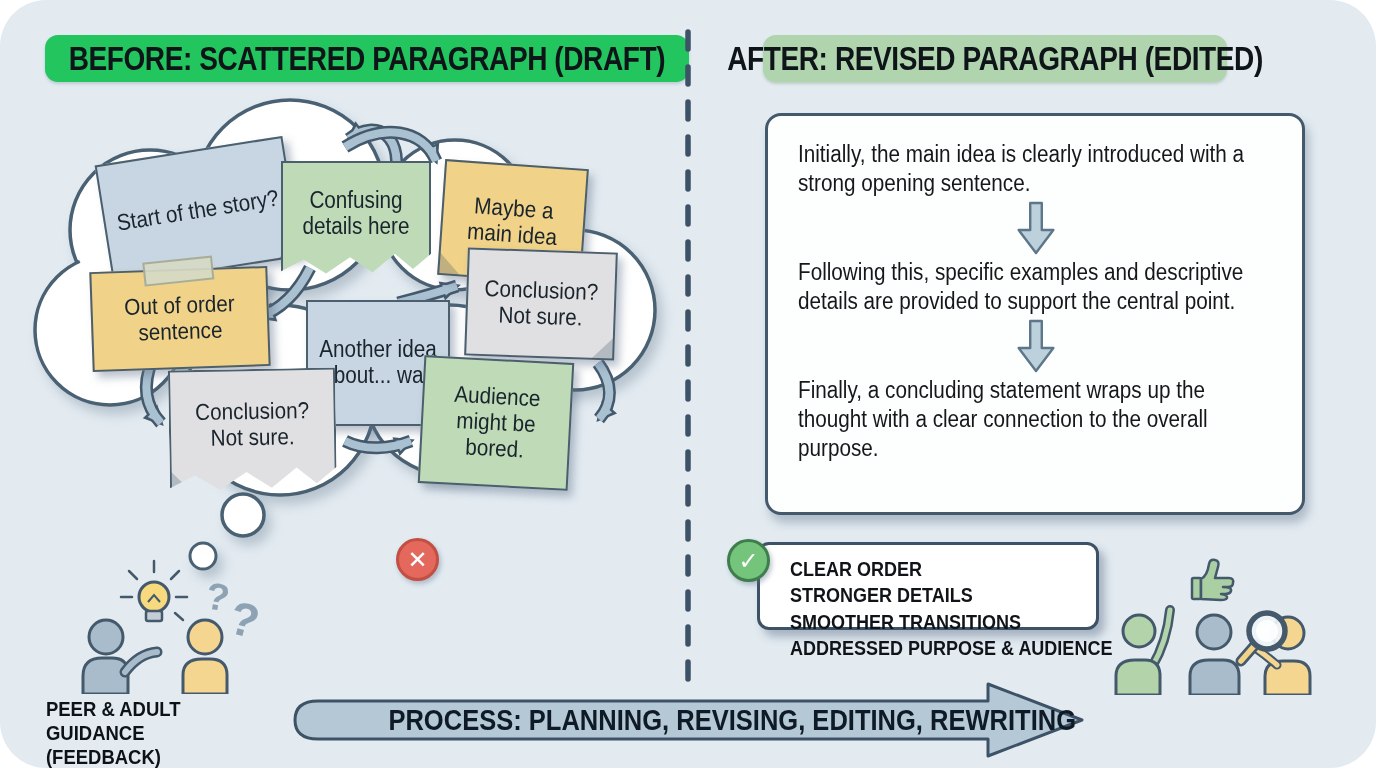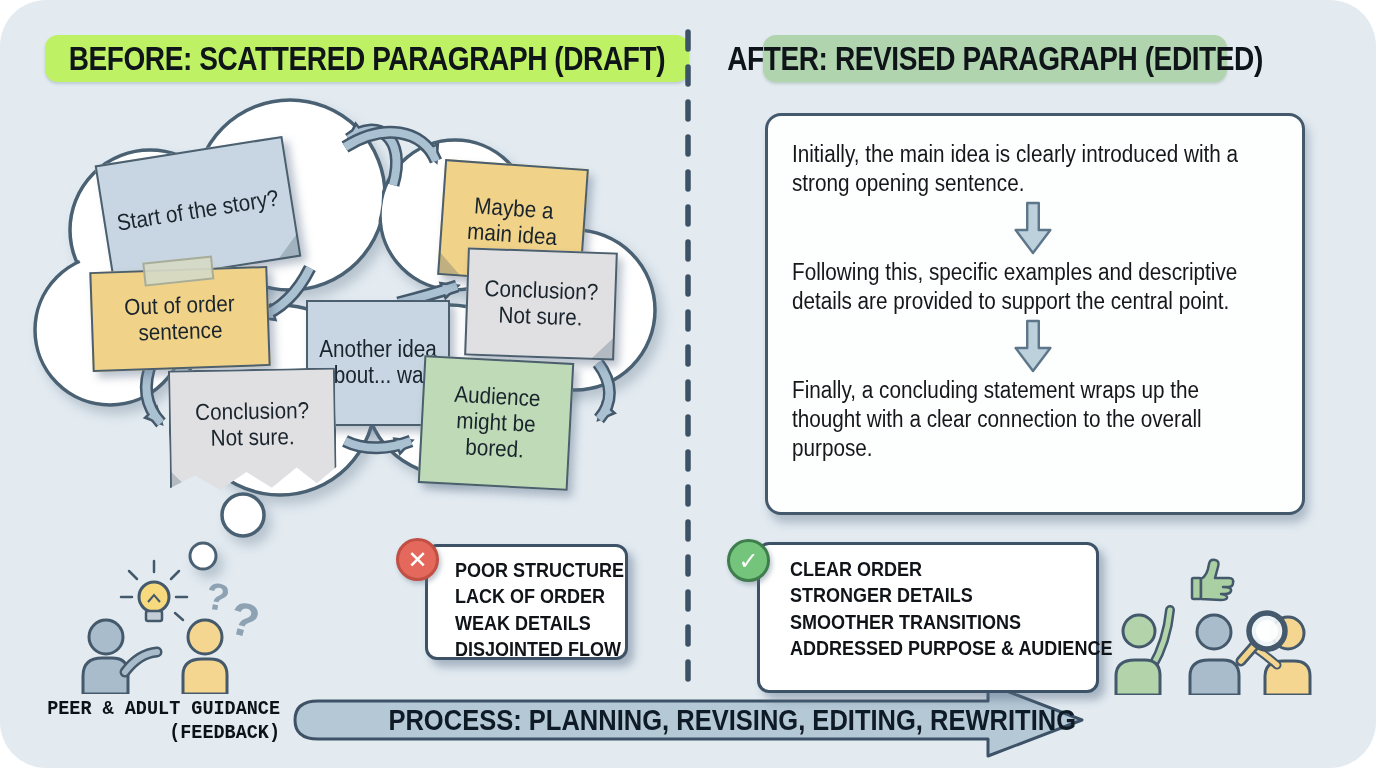--- a/index.html
+++ b/index.html
@@ -1,20 +1,20 @@
 <!DOCTYPE html>
 <html><head>
 <meta charset="utf-8">
 <style>
   html,body{margin:0;padding:0;background:#ffffff;}
   body{width:1376px;height:768px;overflow:hidden;font-family:"Liberation Sans","DejaVu Sans",sans-serif;position:relative;}
   .panel{position:absolute;left:0;top:0;width:1376px;height:768px;background:#e3ebf1;border-radius:46px;}
   
   .pill{position:absolute;top:35px;height:47px;border-radius:13px;display:flex;align-items:center;justify-content:center;}
-  .pill-before{left:45px;width:644px;background:#bef264;box-shadow:0 2px 3px rgba(120,140,160,.35);}
+  .pill-before{left:45px;width:644px;background:#22c55e;box-shadow:0 2px 3px rgba(120,140,160,.35);}
   .pill-after{left:763px;width:464px;background:#b0d5ae;box-shadow:0 2px 3px rgba(120,150,120,.35);}
   .pill .t{font-size:33px;font-weight:bold;letter-spacing:-.5px;color:#0f1419;white-space:nowrap;transform:scaleX(.85);}
   
   .divider{position:absolute;left:672px;top:22px;}
   
   .cloud,.cloud-arrows{position:absolute;left:15px;top:85px;}
   .cloud{filter:drop-shadow(6px 8px 6px rgba(100,120,140,.35));}
   .ad{fill:none;stroke:#44596b;stroke-width:13;}
   .al{fill:none;stroke:#aac1d2;stroke-width:8;}
   
@@ -22,31 +22,31 @@
   .note .txt{font-size:23px;line-height:1.12;transform:scaleX(.9);}
   .n-blue{background:#c7d6e2;}
   .n-green{background:#bedab6;}
   .n-yellow{background:#f0d288;}
   .n-gray{background:#e0e0e3;}
   .torn{clip-path:polygon(0 0,100% 0,100% 80%,88% 93%,76% 80%,61% 96%,46% 83%,30% 97%,15% 85%,0 95%);box-shadow:none;}
   .fold-br{position:absolute;right:-1px;bottom:-1px;width:0;height:0;border-style:solid;border-width:0 0 22px 22px;border-color:transparent transparent rgba(70,90,105,.28) transparent;}
   .fold-bl{position:absolute;left:-1px;bottom:-1px;width:0;height:0;border-style:solid;border-width:22px 0 0 22px;border-color:transparent transparent transparent rgba(70,90,105,.28);}
   .tape{position:absolute;top:-12px;left:50%;transform:translateX(-50%) rotate(-4deg);width:66px;height:20px;background:rgba(214,217,198,.92);border:2px solid rgba(130,136,115,.55);}
   
-  .card{position:absolute;left:765px;top:113px;width:540px;height:402px;background:#fdfefe;border:3px solid #44596b;border-radius:16px;box-shadow:4px 8px 10px rgba(90,110,135,.38);box-sizing:border-box;padding:24px 28px 14px 24px;display:flex;flex-direction:column;}
+  .card{position:absolute;left:765px;top:113px;width:540px;height:402px;background:#fdfefe;border:3px solid #44596b;border-radius:16px;box-shadow:4px 8px 10px rgba(90,110,135,.38);box-sizing:border-box;padding:24px 28px 14px 30px;display:flex;flex-direction:column;}
   .para{font-size:23px;line-height:1.26;color:#15181b;width:108%;transform:scaleX(.9);transform-origin:0 50%;}
   .down-arrow{margin:3px auto;display:block;}
   
   .fb-box{position:absolute;background:#ffffff;border:3px solid #3d5266;border-radius:12px;box-shadow:6px 7px 9px rgba(90,110,135,.45);box-sizing:border-box;z-index:5;}
   .fb-line{font-size:20px;font-weight:bold;line-height:1.32;color:#101418;white-space:nowrap;transform:scaleX(.9);transform-origin:0 50%;}
   .badge{position:absolute;width:43px;height:43px;border-radius:50%;display:flex;align-items:center;justify-content:center;color:#ffffff;font-size:24px;font-weight:bold;z-index:6;box-shadow:2px 3px 5px rgba(90,110,135,.4);}
   .badge-x{left:396px;top:538px;background:#e4685c;border:3px solid #c24f44;box-sizing:border-box;}
   .badge-check{left:727px;top:539px;background:#74c47c;border:3px solid #3f7d4d;box-sizing:border-box;}
   
-  .caption{position:absolute;text-align:right;font-weight:bold;color:#0d1217;line-height:1.15;z-index:5;font-family:Liberation Mono, monospace;}
+  .caption{position:absolute;text-align:left;font-weight:bold;color:#0d1217;line-height:1.15;z-index:5;}
   .caption div{font-size:21px;transform:scaleX(.88);}
   
   .proc-svg{position:absolute;left:288px;top:676px;z-index:3;}
   .proc-label{position:absolute;left:350px;top:704px;width:640px;text-align:center;font-size:29px;font-weight:bold;color:#0e1b26;white-space:nowrap;z-index:4;transform:scaleX(.88);}
   
   .ppl{position:absolute;z-index:4;}
   .qmark{position:absolute;font-weight:bold;color:#8da2b3;z-index:5;}
   .q1{left:206px;top:576px;font-size:38px;transform:rotate(10deg);}
   .q2{left:230px;top:592px;font-size:47px;transform:rotate(15deg);}
 </style>
@@ -113,20 +113,23 @@
         <path class="al" marker-end="url(#hl)" d="M 330,356 C 350,366 375,364 396,356"></path>
       <path class="ad" marker-end="url(#hd)" d="M 583,278 C 598,298 598,318 584,334"></path>
         <path class="al" marker-end="url(#hl)" d="M 583,278 C 598,298 598,318 584,334"></path>
     </g>
   </svg>
 
   <div class="note n-blue" style="left:103px;top:150px;width:186px;height:118px;transform:rotate(-9deg);">
     <span class="txt">Start of the story?</span>
     <div class="fold-br"></div>
   </div>
+  <div class="note n-green torn" style="left:281px;top:161px;width:146px;height:112px;">
+    <span class="txt" style="padding-bottom:10px;">Confusing details here</span>
+  </div>
   <div class="note n-yellow" style="left:441px;top:164px;width:140px;height:112px;transform:rotate(4deg);">
     <span class="txt">Maybe a main idea</span>
     <div class="fold-bl"></div>
   </div>
   <div class="note n-yellow" style="left:91px;top:269px;width:174px;height:96px;transform:rotate(-2deg);">
     <div class="tape"></div>
     <span class="txt">Out of order sentence</span>
   </div>
   <div class="note n-gray" style="left:466px;top:250px;width:146px;height:104px;transform:rotate(2deg);">
     <span class="txt">Conclusion? Not sure.</span>
@@ -151,31 +154,25 @@
     <p class="para" style="margin:0;">Following this, specific examples and descriptive details are provided to support the central point.</p>
     <svg class="down-arrow" width="44" height="54" viewBox="0 0 44 56">
       <polygon points="16,2 28,2 28,30 40,30 22,54 4,30 16,30" fill="#bdd1dd" stroke="#5d7689" stroke-width="2.5" stroke-linejoin="round"></polygon>
     </svg>
     <p class="para" style="margin:0;">Finally, a concluding statement wraps up the thought with a clear connection to the overall purpose.</p>
   </div>
 
   <div class="badge badge-x">
       <span>✕</span>
     </div>
-  <div class="fb-box" style="left:425px;top:544px;width:203px;height:116px;padding:10px 0 0 27px;">
-    <div class="fb-line">POOR STRUCTURE</div>
-    <div class="fb-line">LACK OF ORDER</div>
-    <div class="fb-line">WEAK DETAILS</div>
-    <div class="fb-line">DISJOINTED FLOW</div>
-  </div>
 
   <div class="badge badge-check">
       <span>✓</span>
     </div>
-  <div class="fb-box" style="left:757px;top:542px;width:342px;height:151px;padding:11px 0 0 30px;">
+  <div class="fb-box" style="left:757px;top:542px;width:342px;height:88px;padding:11px 0 0 30px;">
     <div class="fb-line">CLEAR ORDER</div>
     <div class="fb-line">STRONGER DETAILS</div>
     <div class="fb-line">SMOOTHER TRANSITIONS</div>
     <div class="fb-line">ADDRESSED PURPOSE &amp; AUDIENCE</div>
   </div>
 
   <svg class="ppl" style="left:55px;top:552px;" width="235" height="142" viewBox="0 0 235 142">
     <g stroke="#44596b" stroke-width="2.5" stroke-linecap="round">
       <line x1="99" y1="20" x2="99" y2="9"></line>
         <line x1="82" y1="27" x2="74" y2="19"></line>

